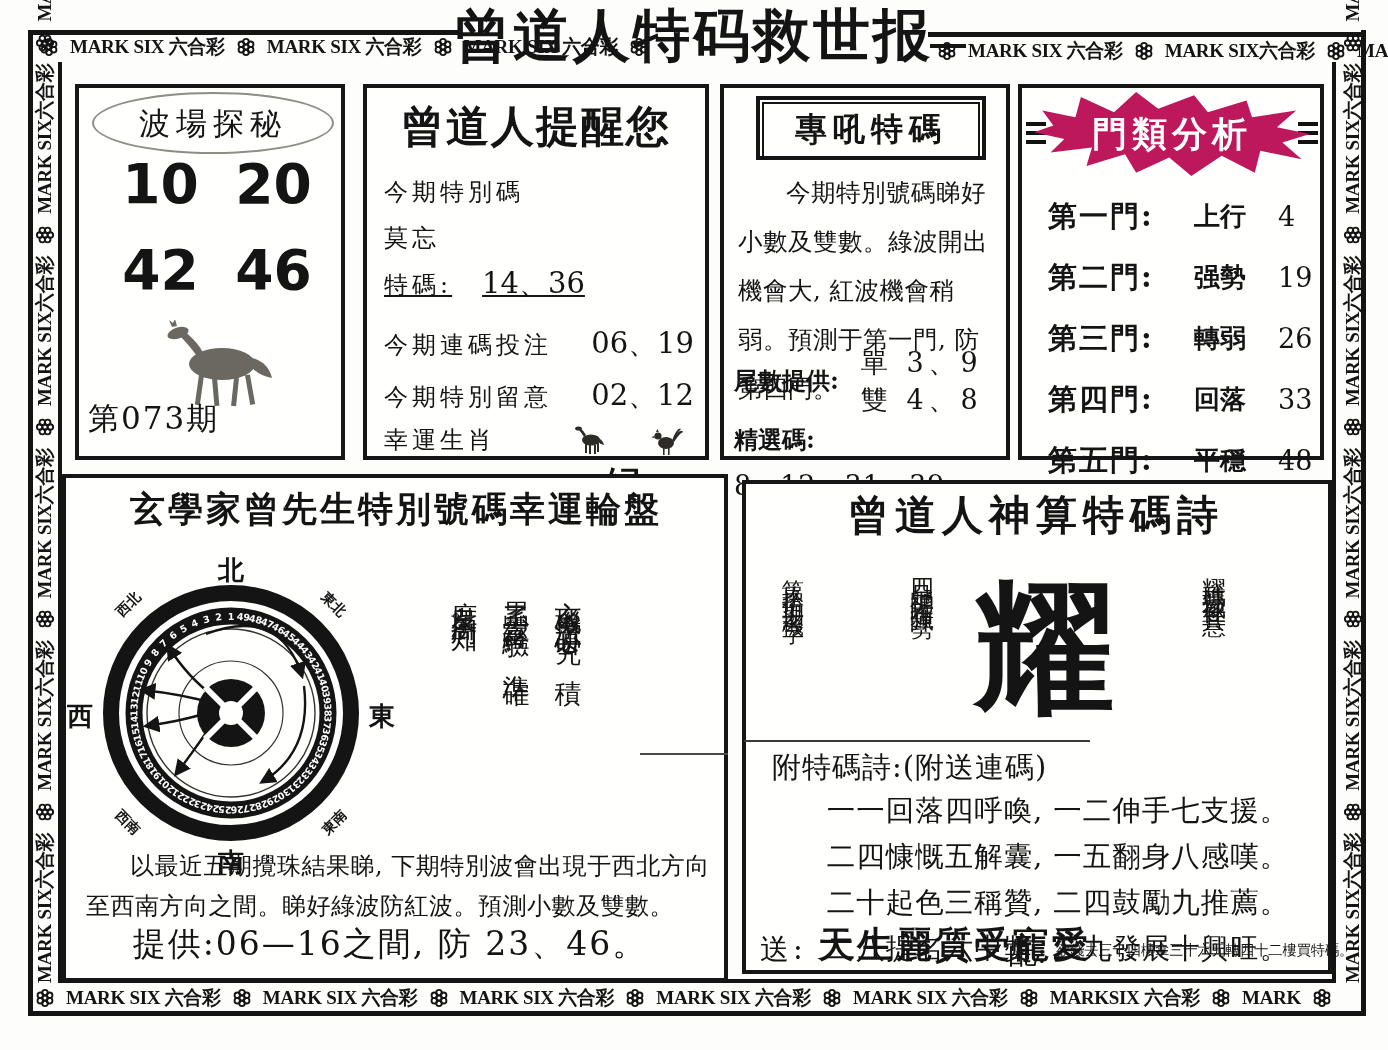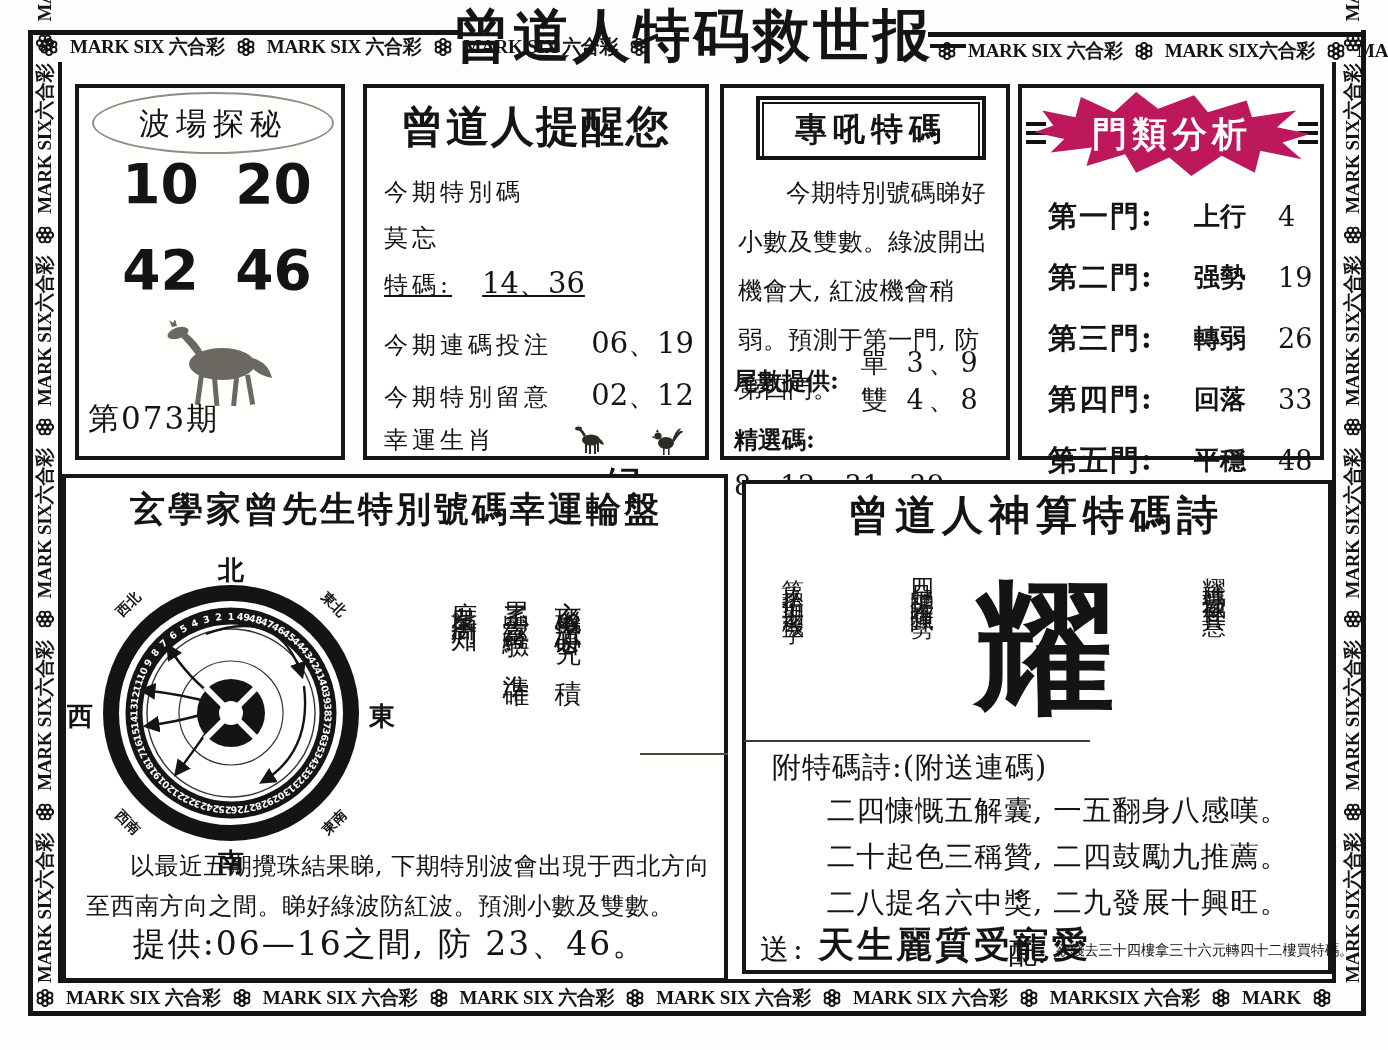--- a/index.html
+++ b/index.html
@@ -691,20 +691,21 @@
 
   <div class="bx" style="left:742px;top:480px;width:590px;height:494px;"></div>
   <div id="poem-title">曾道人神算特碼詩</div>
   <div id="poem-col-issue" class="vtxt">第玖拾伍期玄機字</div>
   <div id="poem-col-verse" class="vtxt">四足踴躍布陣勢</div>
   <div id="poem-big">耀</div>
   <div id="poem-col-right" class="vtxt">耀武揚威任其意</div>
   <div class="ln" style="left:744px;top:740px;width:346px;height:2px;background:#3c3c36;"></div>
   <div id="poem-sub">附特碼詩:(附送連碼)</div>
   <div id="poem-lines">
+      <div class="poem-line">一一回落四呼喚, 一二伸手七支援。</div>
       <div class="poem-line">二四慷慨五解囊, 一五翻身八感嘆。</div>
       <div class="poem-line">二十起色三稱贊, 二四鼓勵九推薦。</div>
       <div class="poem-line">二八提名六中獎, 二九發展十興旺。</div>
     </div>
   <div id="send-label">送:</div>
   <div id="send-value">天生麗質受寵愛</div>
   <div id="pair-label">配:</div>
   <div id="pair-value">欲錢去三十四樓拿三十六元轉四十二樓買特碼。</div>
 
 </div>

